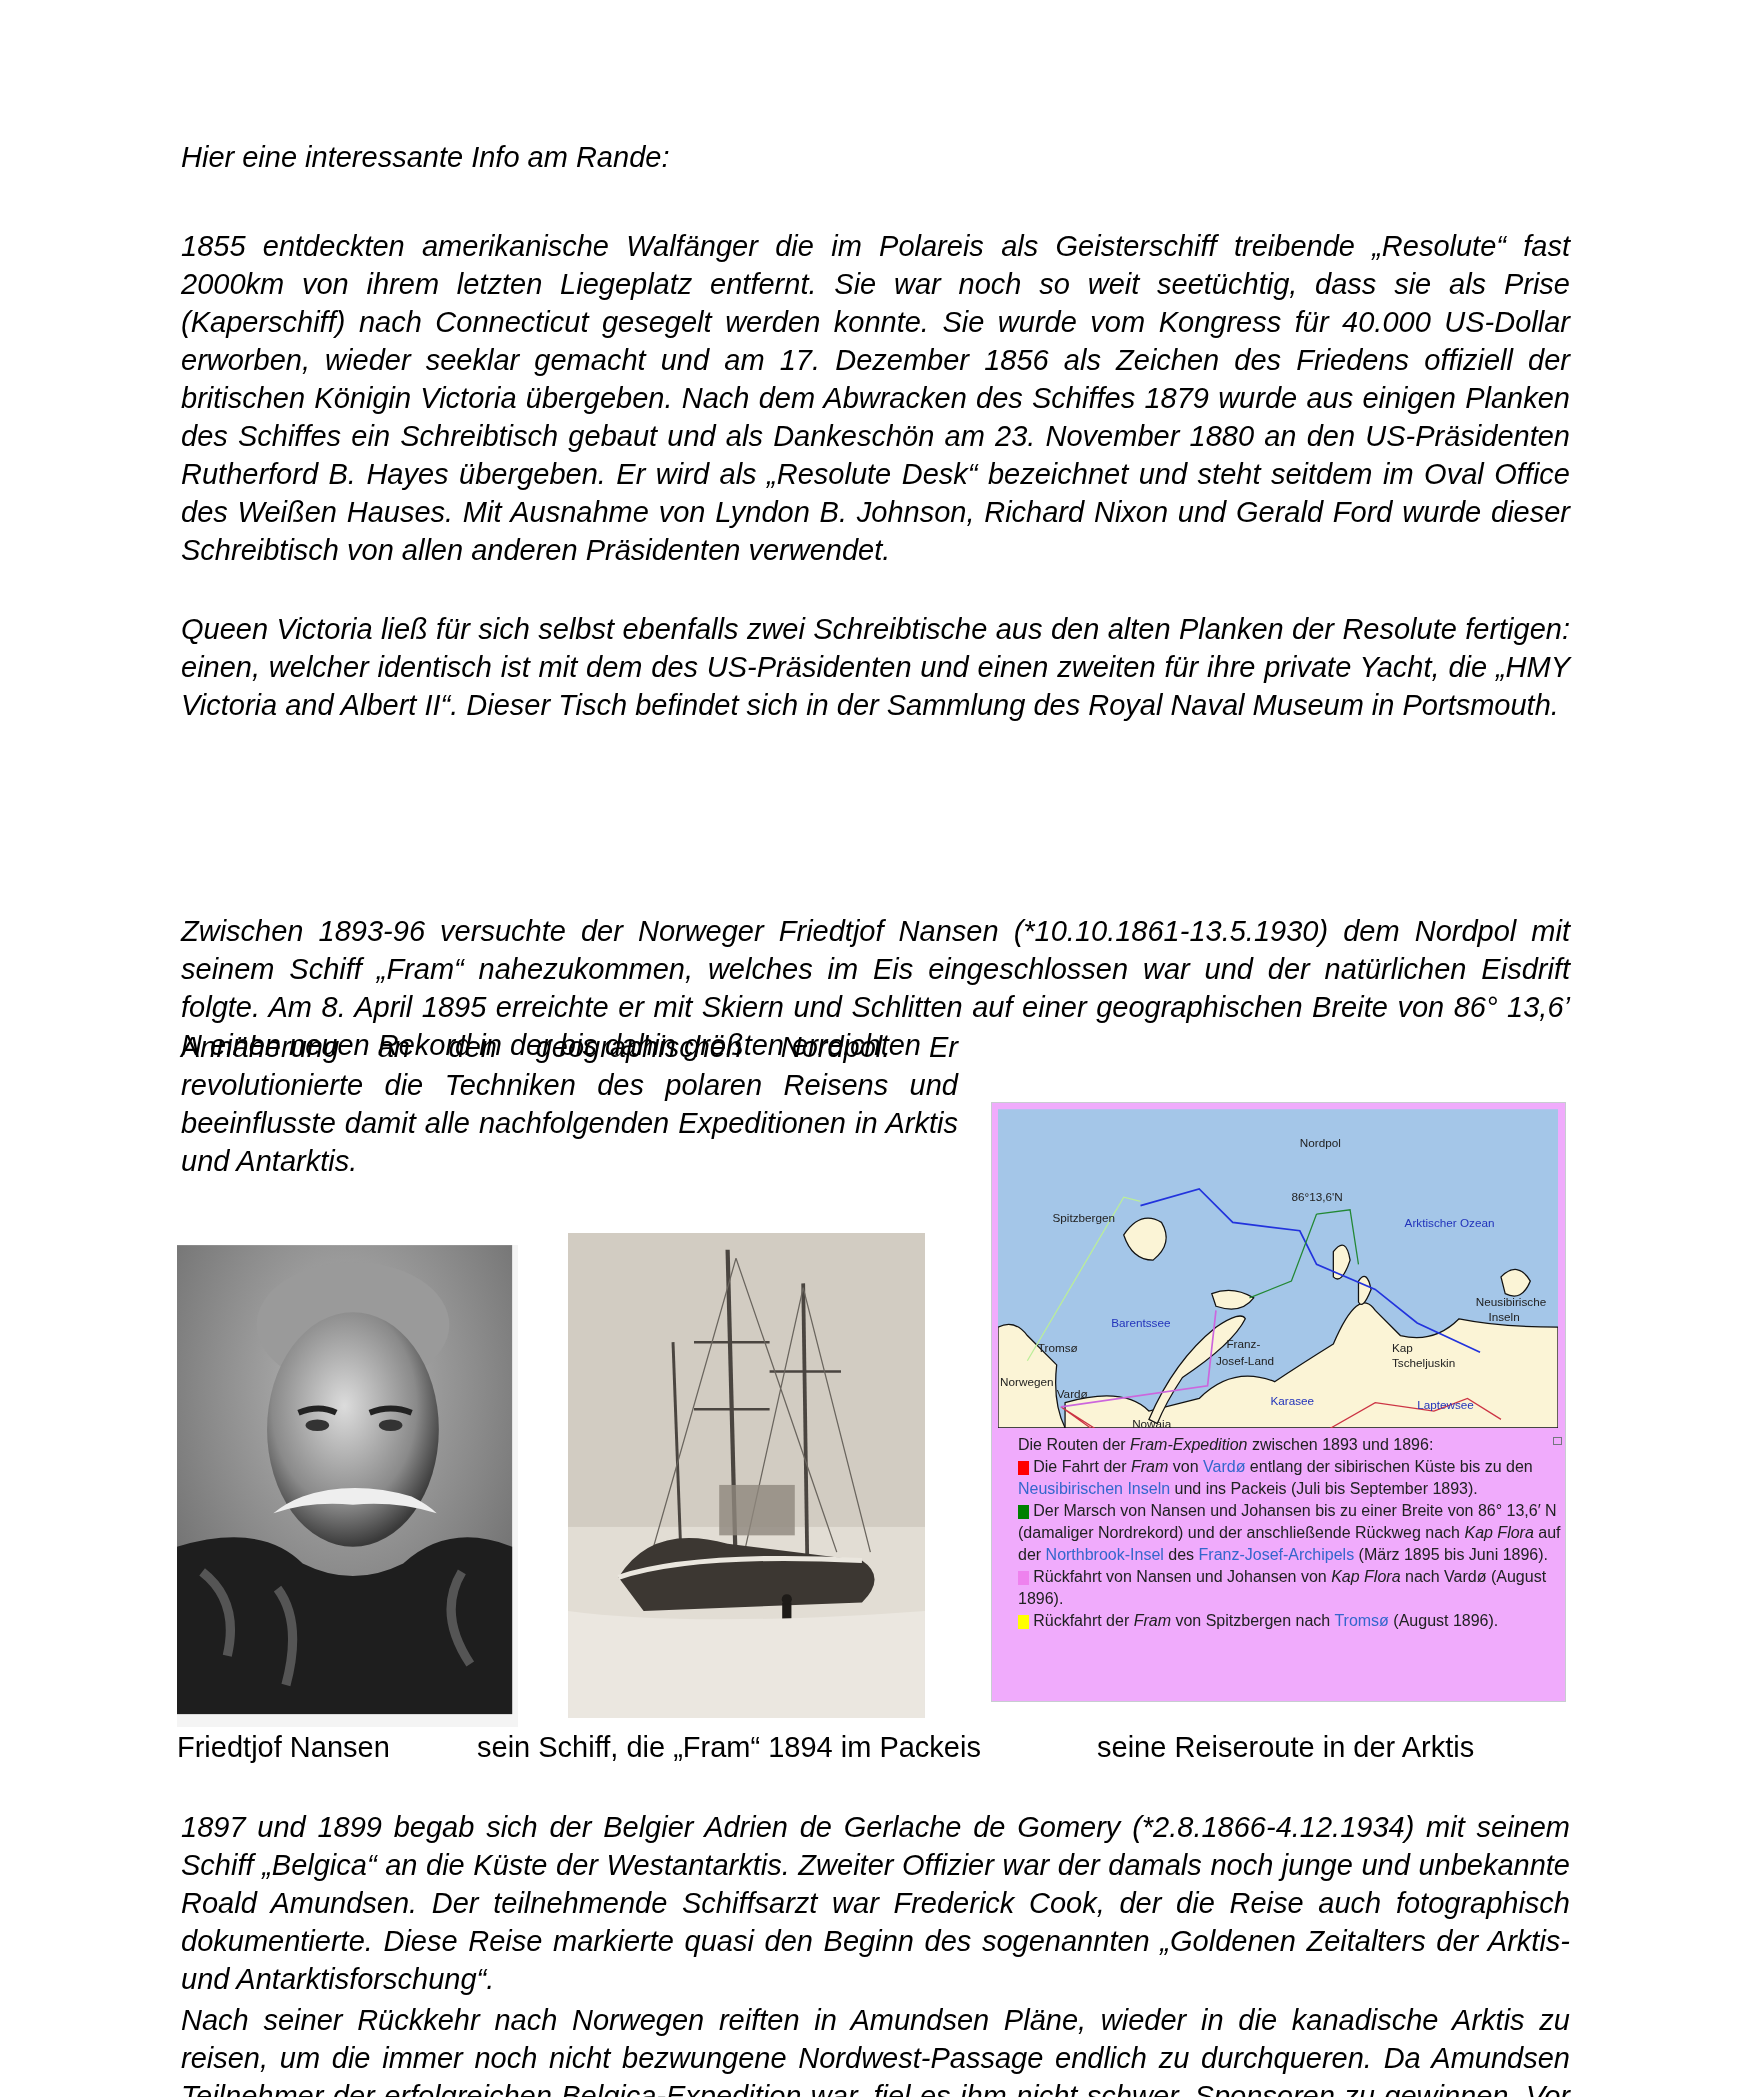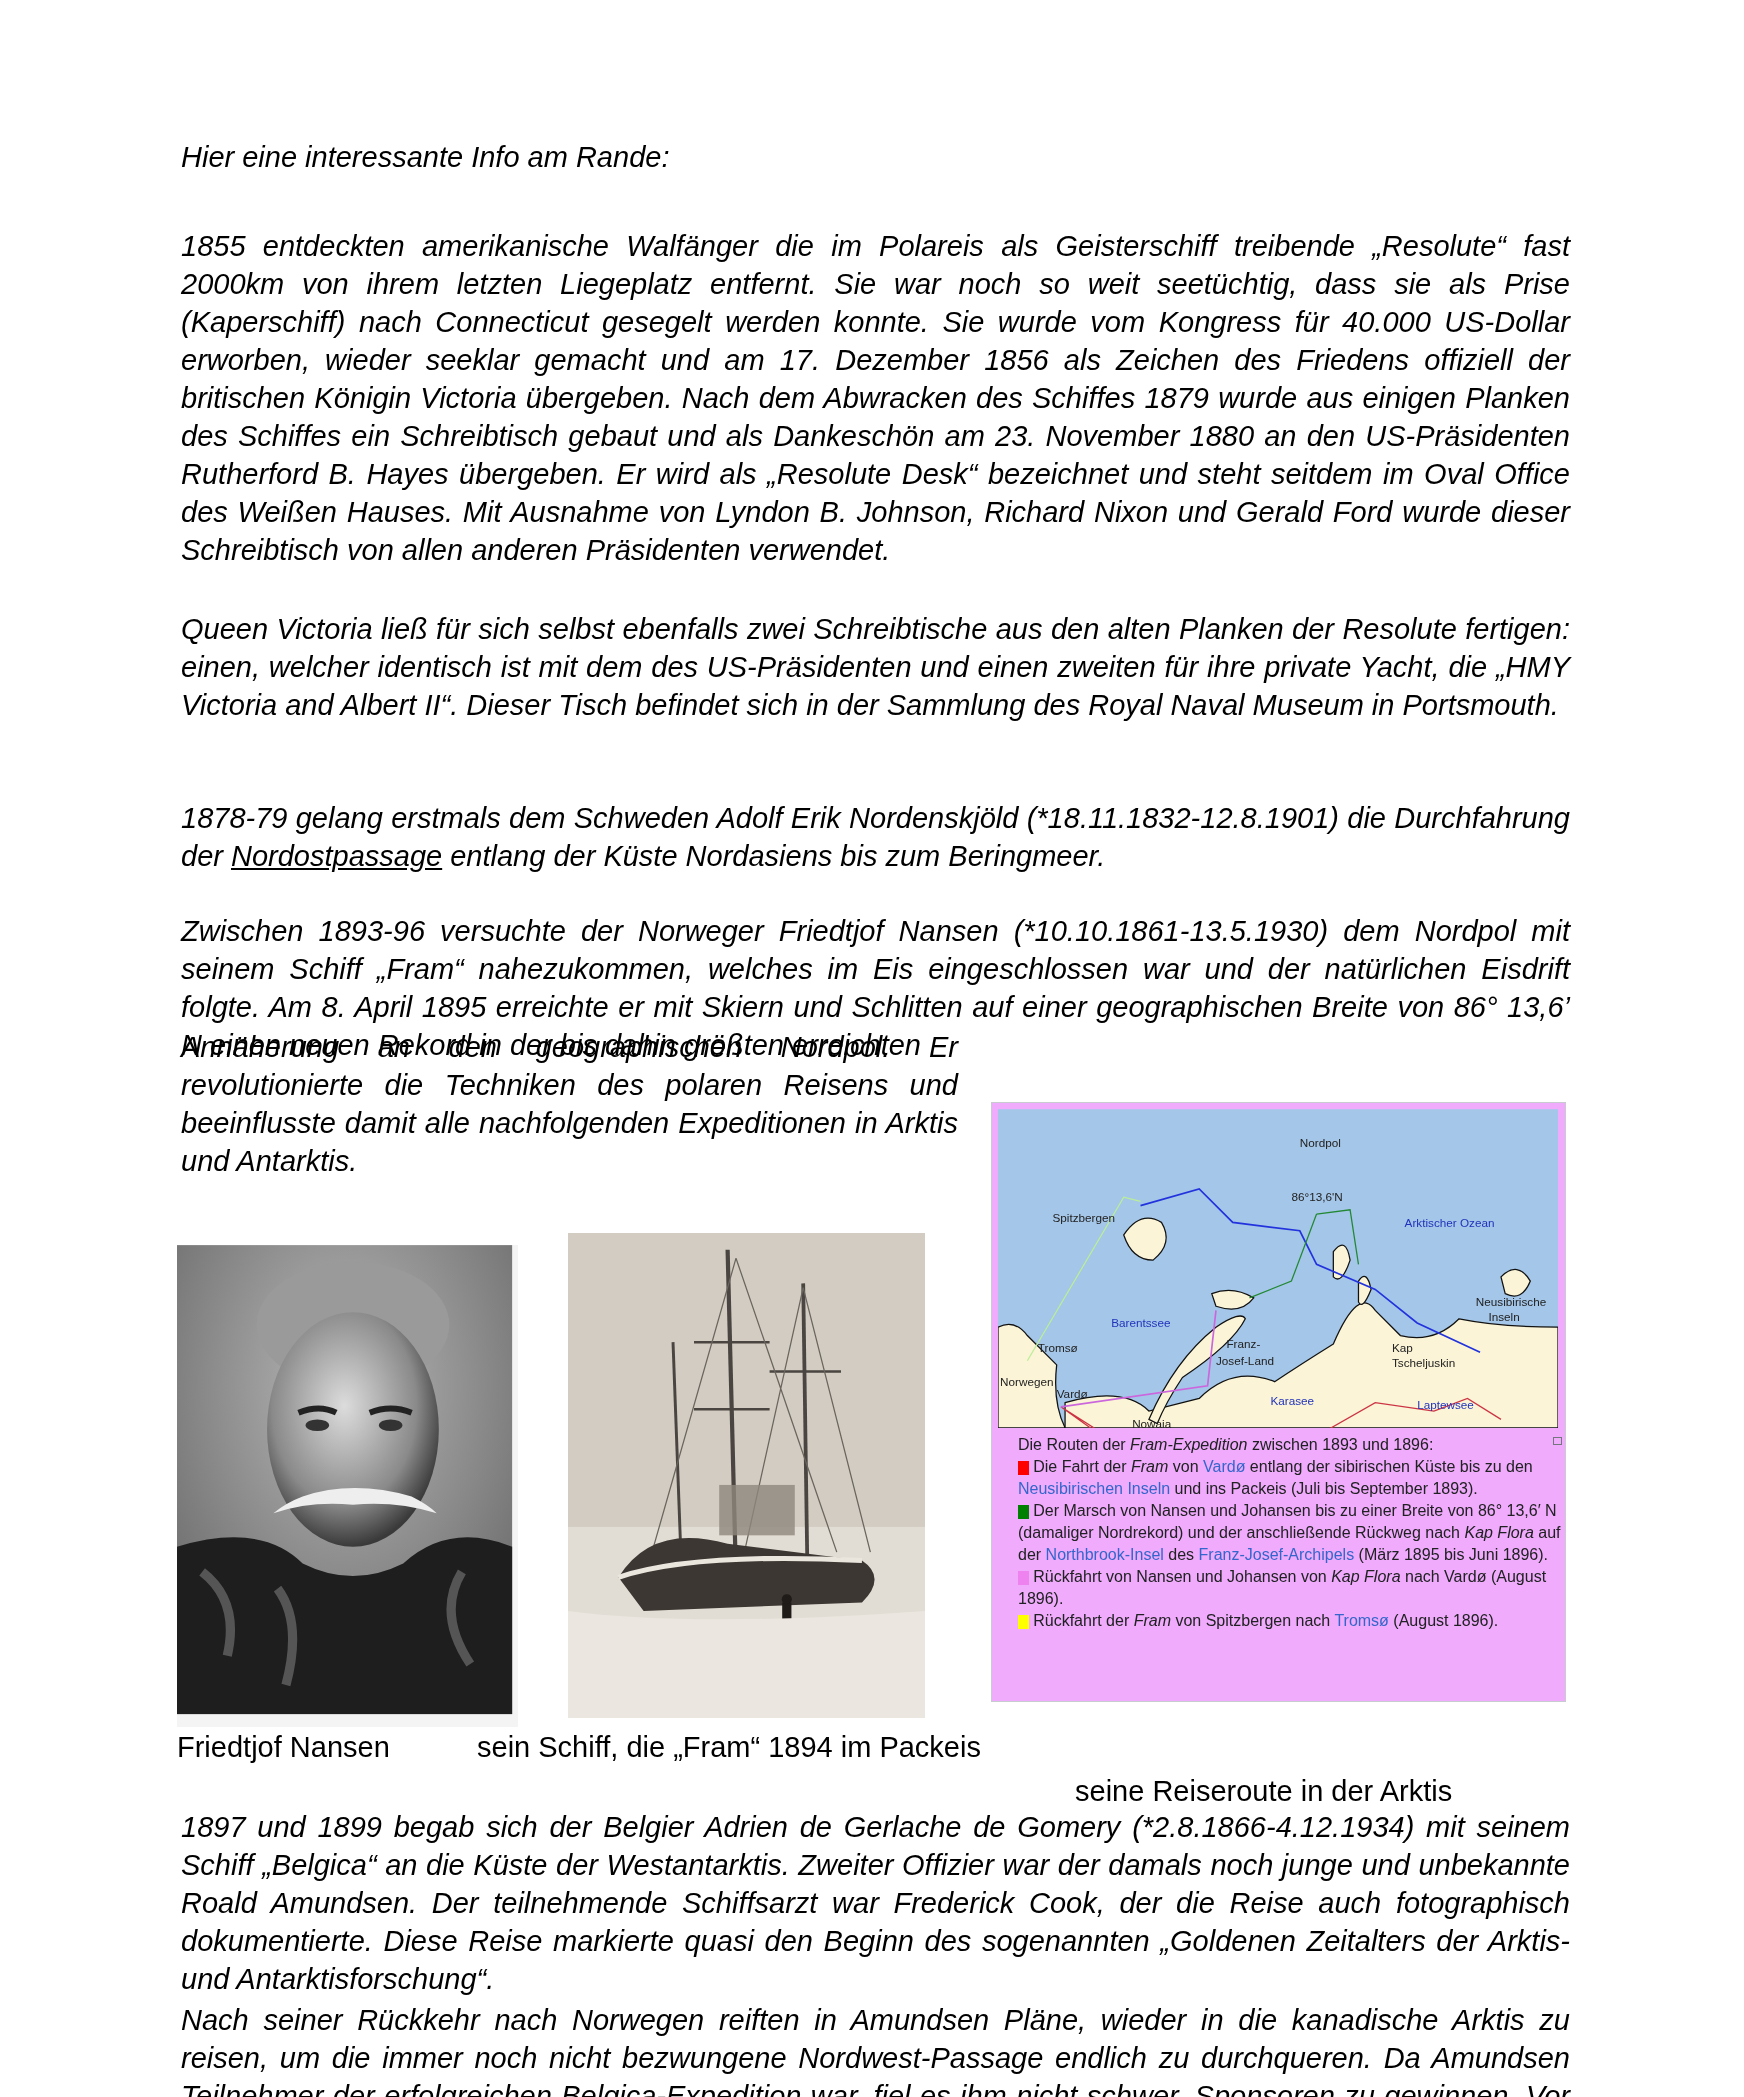--- a/index.html
+++ b/index.html
@@ -27,21 +27,20 @@
 </head>
 <body>
 
 <div class="page">
 
   <p class="p" style="top:138px;">Hier eine interessante Info am Rande:</p>
 
   <p class="p" style="top:227px;">1855 entdeckten amerikanische Walfänger die im Polareis als Geisterschiff treibende „Resolute“ fast 2000km von ihrem letzten Liegeplatz entfernt. Sie war noch so weit seetüchtig, dass sie als Prise (Kaperschiff) nach Connecticut gesegelt werden konnte. Sie wurde vom Kongress für 40.000 US-Dollar erworben, wieder seeklar gemacht und am 17. Dezember 1856 als Zeichen des Friedens offiziell der britischen Königin Victoria übergeben. Nach dem Abwracken des Schiffes 1879 wurde aus einigen Planken des Schiffes ein Schreibtisch gebaut und als Dankeschön am 23. November 1880 an den US-Präsidenten Rutherford B. Hayes übergeben. Er wird als „Resolute Desk“ bezeichnet und steht seitdem im Oval Office des Weißen Hauses. Mit Ausnahme von Lyndon B. Johnson, Richard Nixon und Gerald Ford wurde dieser Schreibtisch von allen anderen Präsidenten verwendet.</p>
   <p class="p" style="top:610px;">Queen Victoria ließ für sich selbst ebenfalls zwei Schreibtische aus den alten Planken der Resolute fertigen: einen, welcher identisch ist mit dem des US-Präsidenten und einen zweiten für ihre private Yacht, die „HMY Victoria and Albert II“. Dieser Tisch befindet sich in der Sammlung des Royal Naval Museum in Portsmouth.</p>
 
-  <p class="p" style="top:799px;"><span>1878-79 gelang erstmals dem Schweden Adolf Erik Nordenskjöld (*18.11.1832-12.8.1901) die Durchfahrung der </span><span class="u">Nordostpassage</span><span> entlang der Küste Nordasiens bis zum Beringmeer.</span></p>
 
   <p class="p" style="top:912px;">Zwischen 1893-96 versuchte der Norweger Friedtjof Nansen (*10.10.1861-13.5.1930) dem Nordpol mit seinem Schiff „Fram“ nahezukommen, welches im Eis eingeschlossen war und der natürlichen Eisdrift folgte. Am 8. April 1895 erreichte er mit Skiern und Schlitten auf einer geographischen Breite von 86° 13,6’ N einen neuen Rekord in der bis dahin größten erreichten</p>
   <p class="p narrow" style="top:1028px;">Annäherung an den geographischen Nordpol. Er revolutionierte die Techniken des polaren Reisens und beeinflusste damit alle nachfolgenden Expeditionen in Arktis und Antarktis.</p>
 
   <div class="photo" style="left:177px; top:1245px; width:341px; height:482px; background:#f4f4f4;">
     <svg width="341" height="482" viewBox="0 0 814 1150">
       <defs>
         <radialGradient id="bgG" cx="50%" cy="30%" r="70%">
           <stop offset="0" stop-color="#b8b8b8"></stop>
             <stop offset="1" stop-color="#6a6a6a"></stop>
@@ -132,19 +131,19 @@
           <span class="row"><span class="sw" style="background: rgb(255, 0, 0);"></span><span>Die Fahrt der </span><i>Fram</i><span> von </span><span class="lnk">Vardø</span><span> entlang der sibirischen Küste bis zu den </span><span class="lnk">Neusibirischen Inseln</span><span> und ins Packeis (Juli bis September 1893).</span></span>
           <span class="row"><span class="sw" style="background: rgb(0, 128, 0);"></span><span>Der Marsch von Nansen und Johansen bis zu einer Breite von 86° 13,6′ N (damaliger Nordrekord) und der anschließende Rückweg nach </span><i>Kap Flora</i><span> auf der </span><span class="lnk">Northbrook-Insel</span><span> des </span><span class="lnk">Franz-Josef-Archipels</span><span> (März 1895 bis Juni 1896).</span></span>
           <span class="row"><span class="sw" style="background: rgb(238, 130, 238);"></span><span>Rückfahrt von Nansen und Johansen von </span><i>Kap Flora</i><span> nach Vardø (August 1896).</span></span>
           <span class="row"><span class="sw" style="background: rgb(255, 255, 0);"></span><span>Rückfahrt der </span><i>Fram</i><span> von Spitzbergen nach </span><span class="lnk">Tromsø</span><span> (August 1896).</span></span>
         </div>
     </div>
   </div>
 
   <div class="caption" style="left:177px;">Friedtjof Nansen</div>
   <div class="caption" style="left:477px;">sein Schiff, die „Fram“ 1894 im Packeis</div>
-  <div class="caption" style="left:1075px;margin-top:44px;">seine Reiseroute in der Arktis</div>
+  <div class="caption" style="left:1097px;">seine Reiseroute in der Arktis</div>
 
   <p class="p" style="top:1808px;">1897 und 1899 begab sich der Belgier Adrien de Gerlache de Gomery (*2.8.1866-4.12.1934) mit seinem Schiff „Belgica“ an die Küste der Westantarktis. Zweiter Offizier war der damals noch junge und unbekannte Roald Amundsen. Der teilnehmende Schiffsarzt war Frederick Cook, der die Reise auch fotographisch dokumentierte. Diese Reise markierte quasi den Beginn des sogenannten „Goldenen Zeitalters der Arktis- und Antarktisforschung“.</p>
   <p class="p" style="top:2001px;">Nach seiner Rückkehr nach Norwegen reiften in Amundsen Pläne, wieder in die kanadische Arktis zu reisen, um die immer noch nicht bezwungene Nordwest-Passage endlich zu durchqueren. Da Amundsen Teilnehmer der erfolgreichen Belgica-Expedition war, fiel es ihm nicht schwer, Sponsoren zu gewinnen. Vor allem Fridtjof Nansen setzte sich für den jungen Forscher ein und gewährte ihm seine Unterstützung.</p>
 
 </div>
 
 
 </body></html>

